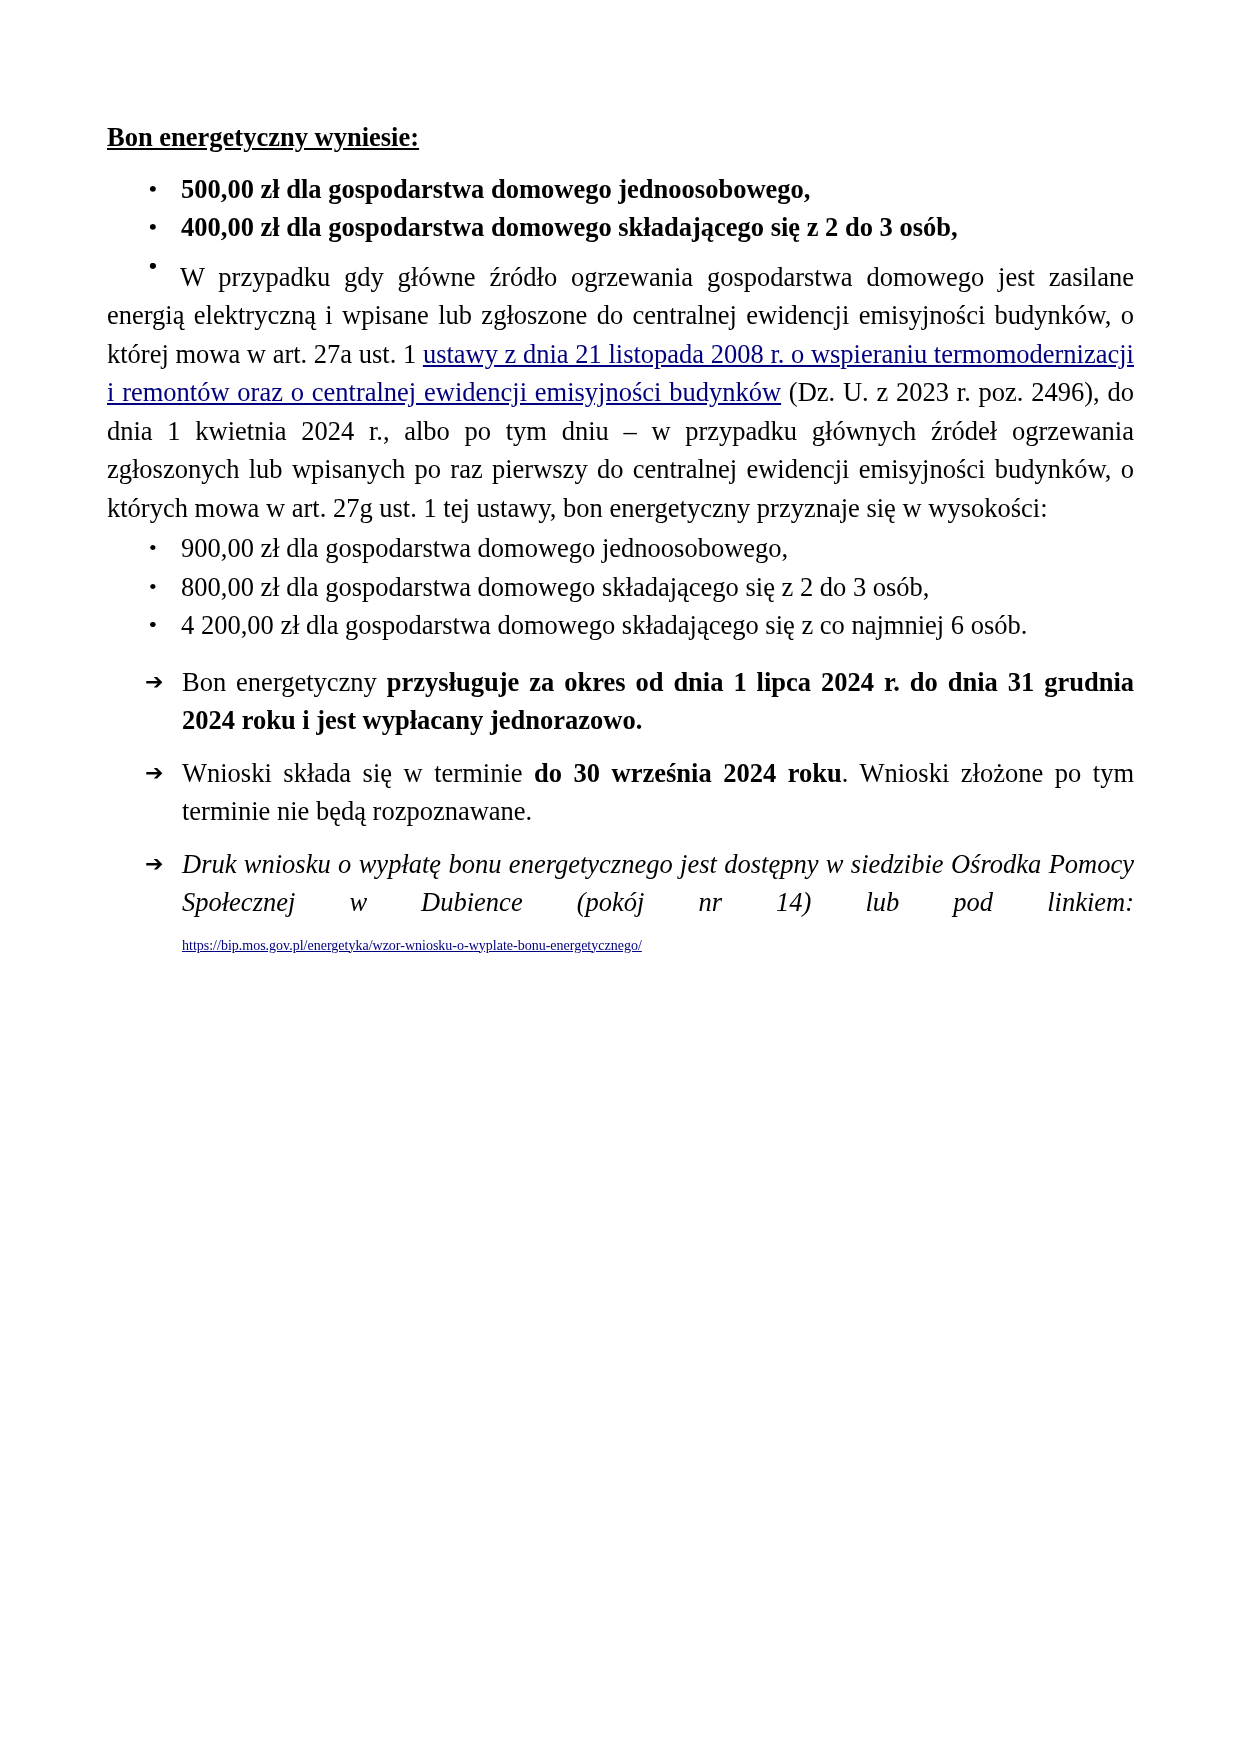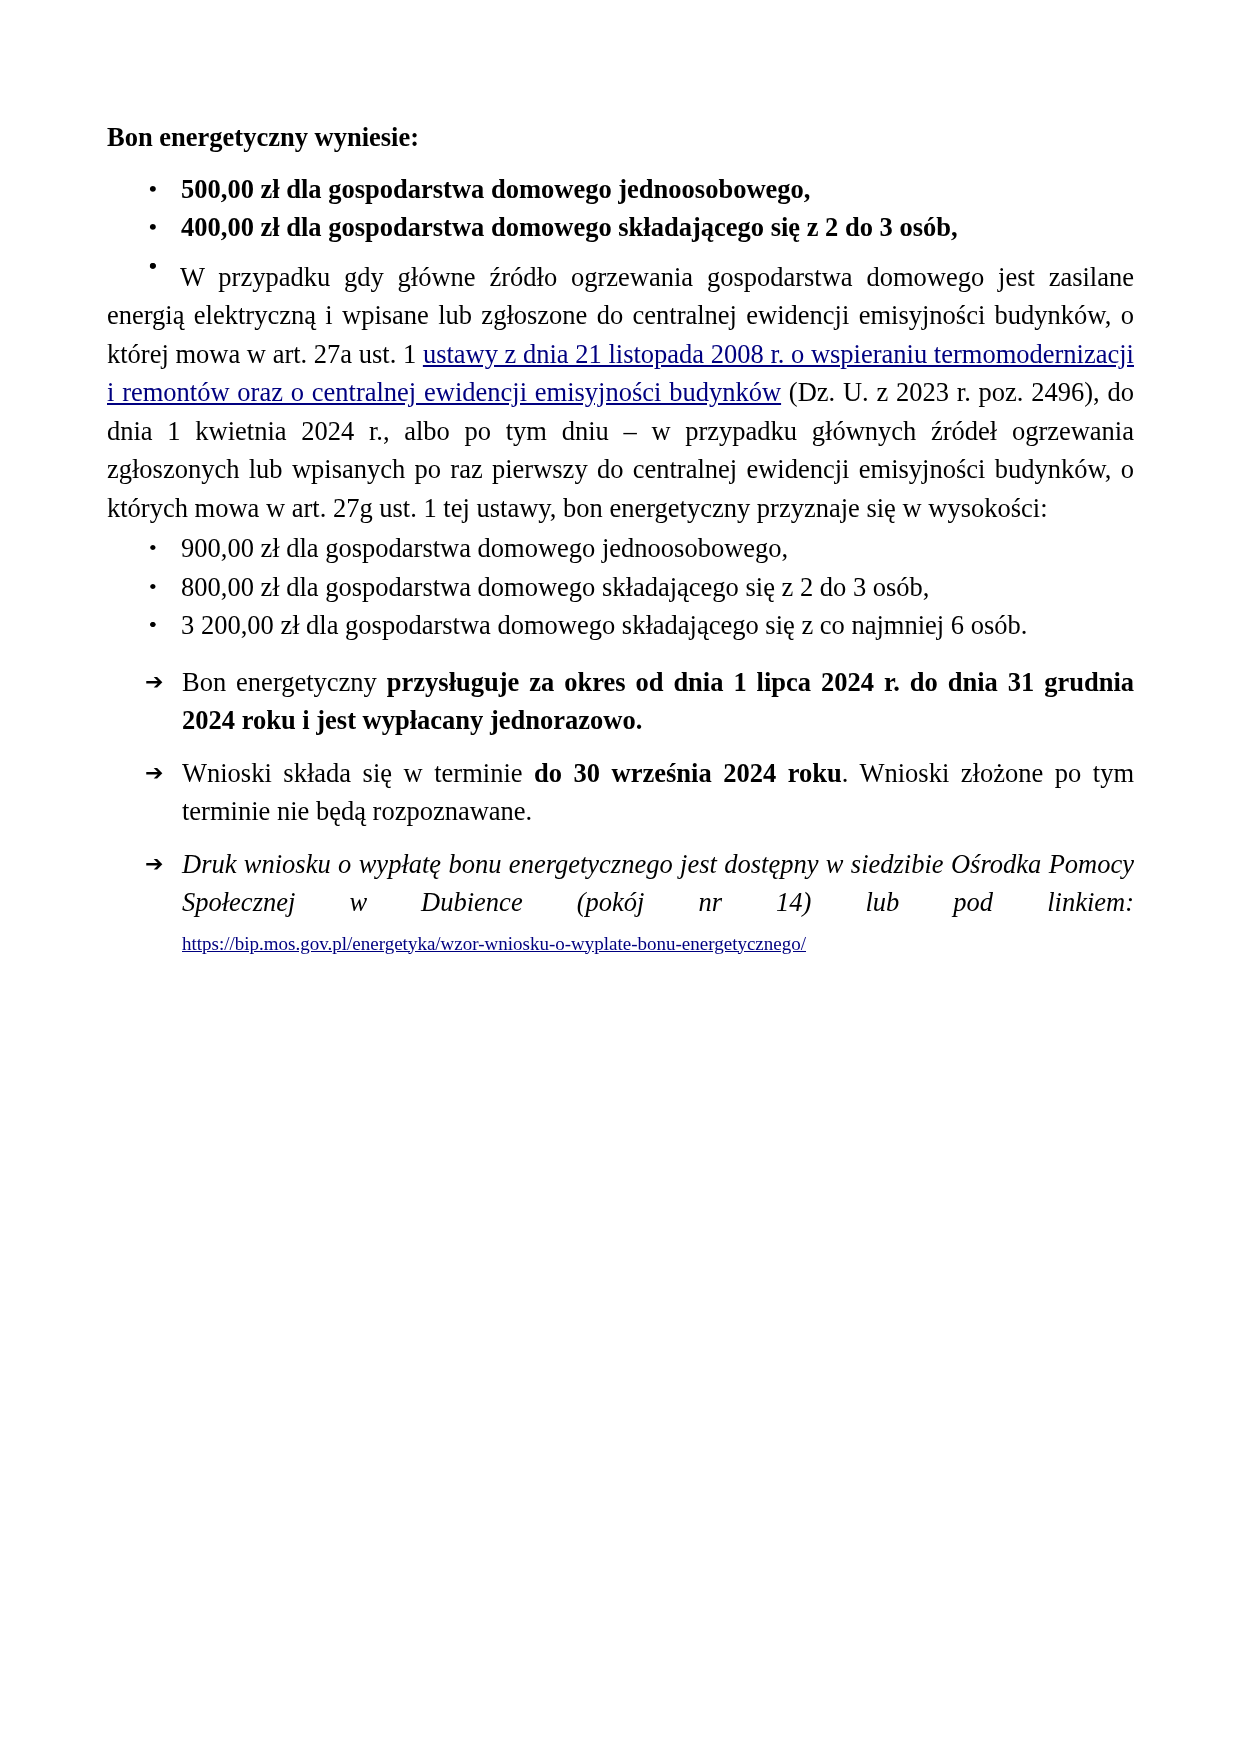--- a/index.html
+++ b/index.html
@@ -18,20 +18,21 @@
     .page {
       position: absolute;
       left: 107px;
       top: 118px;
       width: 1027px;
       font-size: 26.5px;
       line-height: 38.5px;
     }
     .heading {
       font-weight: bold;
+      text-decoration: underline;
       margin: 0 0 13px 0;
     }
     ul.bullets {
       list-style: none;
       margin: 0;
       padding: 0;
     }
     ul.bullets li {
       position: relative;
       padding-left: 74px;
@@ -64,21 +65,21 @@
     .arrow-item .arrow {
       position: absolute;
       left: 38px;
       top: 0;
       font-family: "DejaVu Sans", sans-serif;
       font-size: 22px;
       font-weight: bold;
     }
     .b { font-weight: bold; }
     .url-link {
-      font-size: 19px;
+      font-size: 14px;
       color: #000080;
       text-decoration: underline;
     }
     .justify-last {
       text-align-last: justify;
       font-style: italic;
     }
   </style>
 </head>
 <body>
@@ -113,21 +114,21 @@
     </li>
     <li>
       <span class="bullet">•</span>
       <span>800,00 zł dla gospodarstwa domowego składającego się z 2 do 3 osób,</span>
     </li>
     <li>
       <span class="bullet">•</span>
     </li>
     <li>
       <span class="bullet">•</span>
-      <span>3 200,00 zł dla gospodarstwa domowego składającego się z co najmniej 6 osób.</span>
+      <span>4 200,00 zł dla gospodarstwa domowego składającego się z co najmniej 6 osób.</span>
     </li>
   </ul>
 
   <div class="arrows">
     <div class="arrow-item">
       <span class="arrow">➔</span>
       <span>Bon energetyczny </span><span class="b">przysługuje za okres od dnia 1 lipca 2024 r. do dnia 31 grudnia 2024 roku i jest wypłacany jednorazowo.</span>
     </div>
     <div class="arrow-item">
       <span class="arrow">➔</span>

